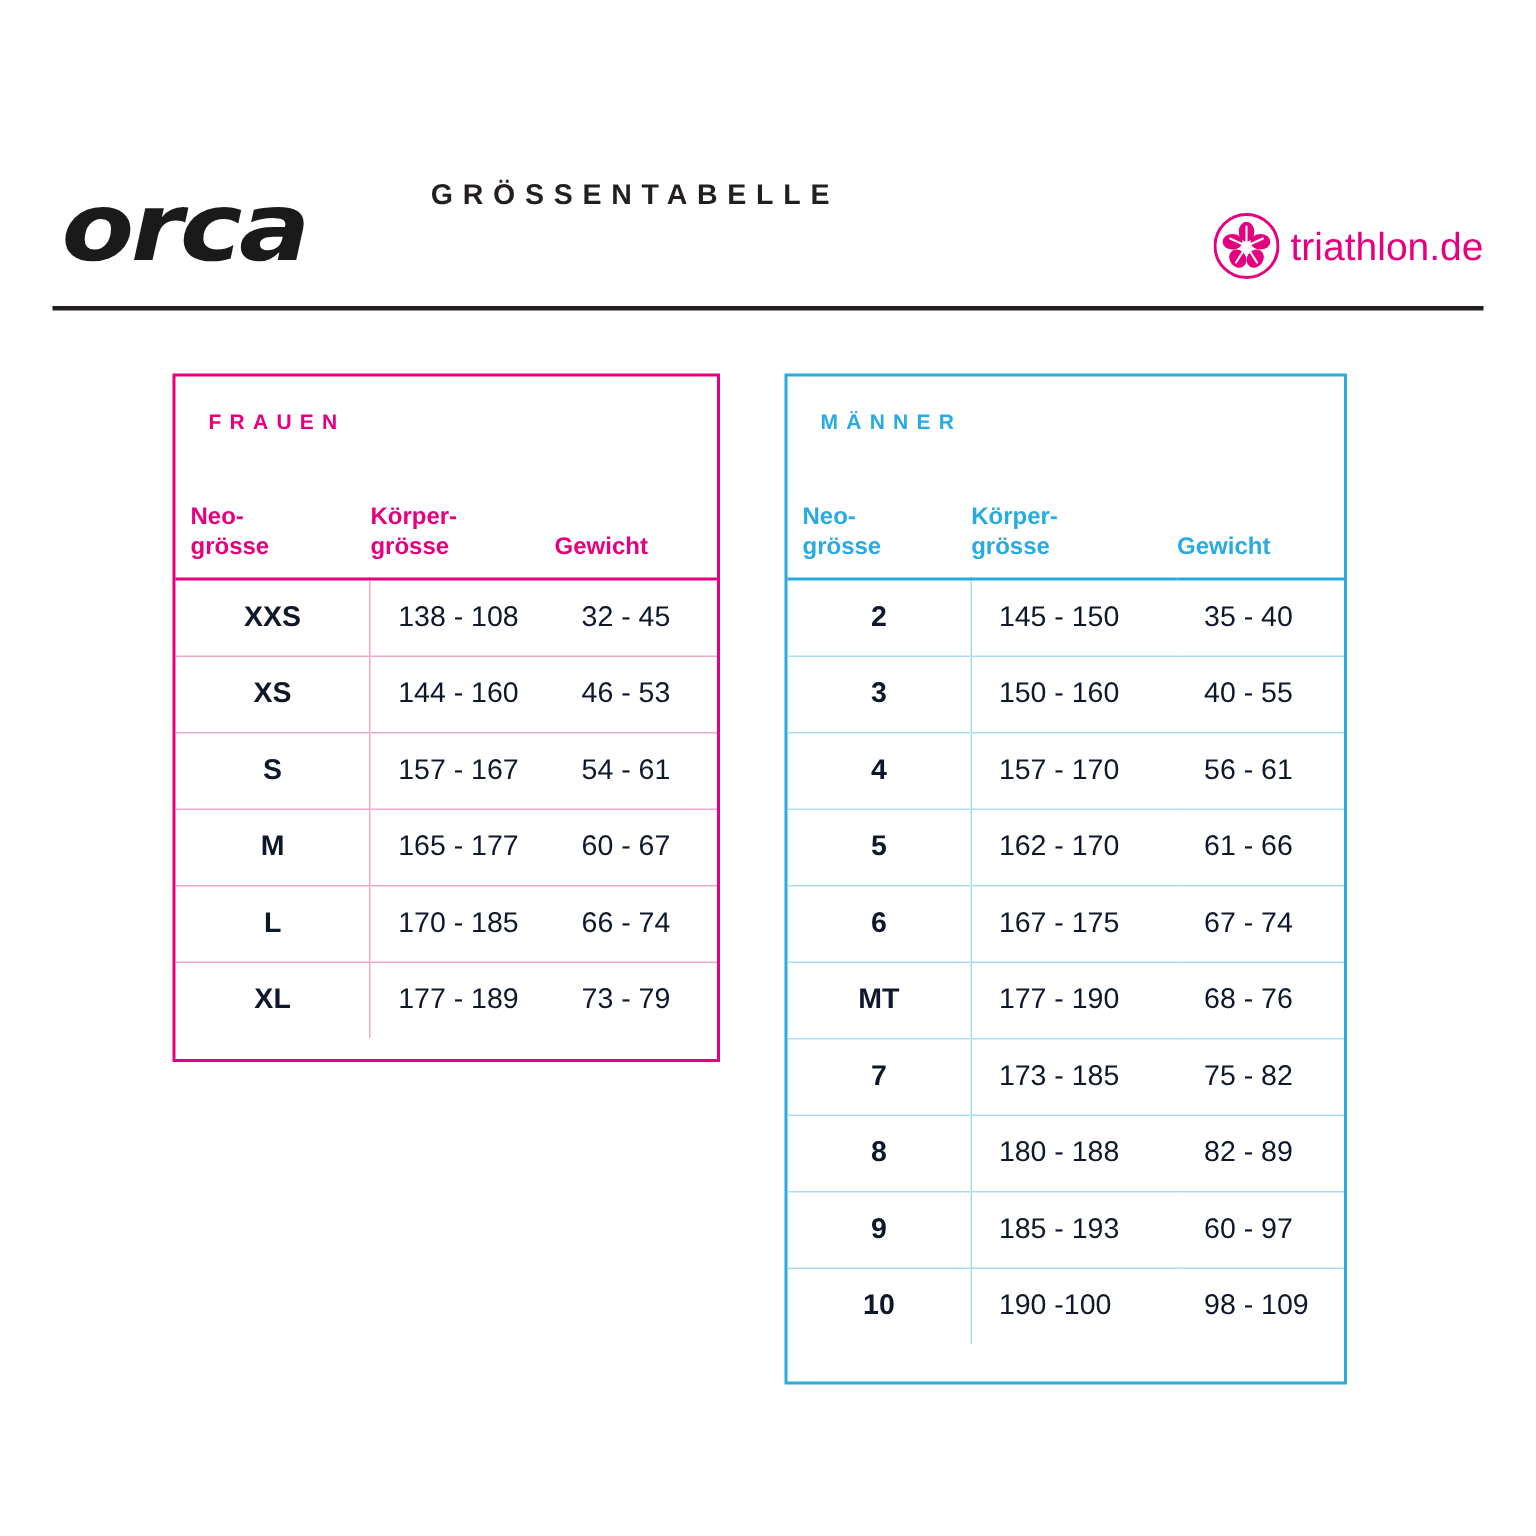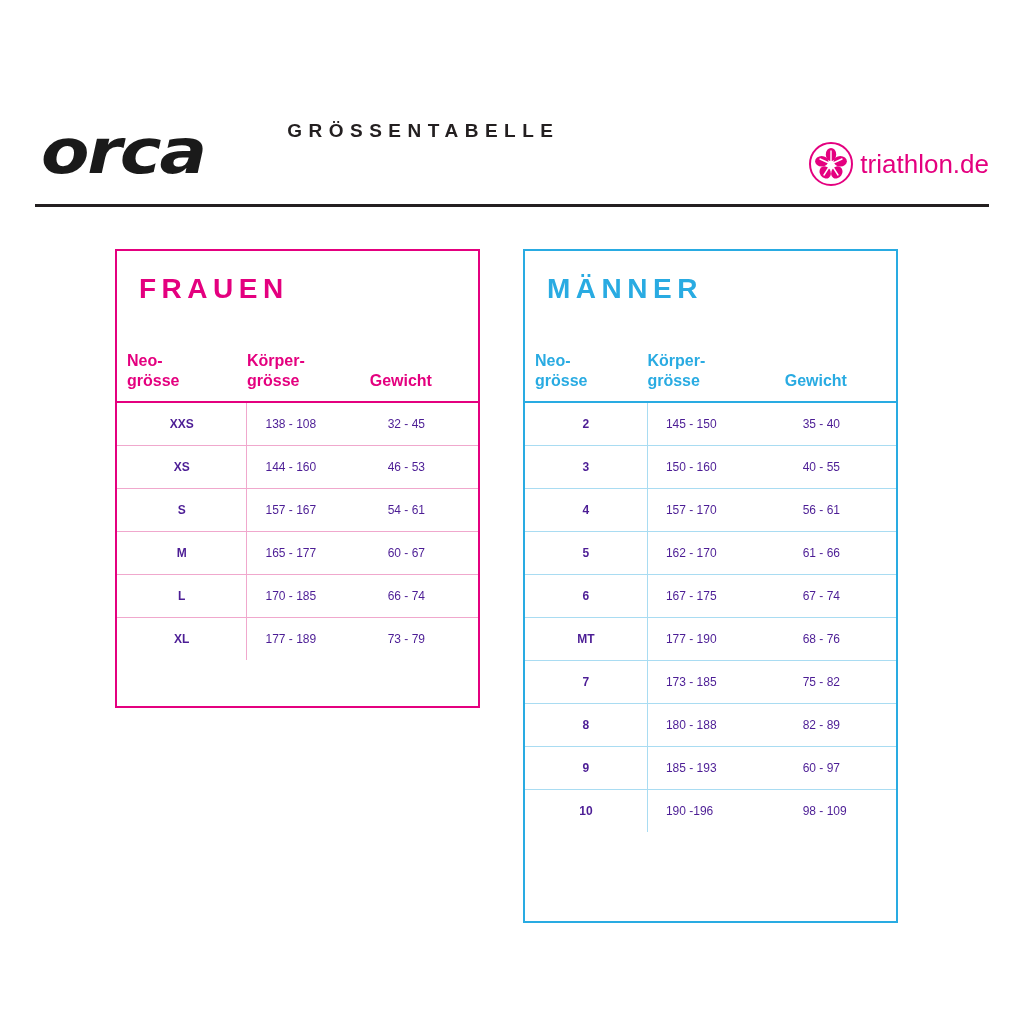--- a/index.html
+++ b/index.html
@@ -90,21 +90,21 @@
   }
   .table-box.men {
     left: 523px;
     top: 249px;
     width: 375px;
     height: 674px;
     border-color: #29abe2;
   }
 
   .tbl-title {
-    font-size: 28px;
+    font-size: 14px;
     font-weight: bold;
     letter-spacing: 5.5px;
     padding: 22px 0 0 22px;
   }
   .women .tbl-title { color: #e4007f; }
   .men .tbl-title { color: #29abe2; }
 
   table {
     width: 100%;
     border-collapse: collapse;
@@ -118,22 +118,22 @@
     padding: 0 0 9px 0;
     line-height: 1.28;
   }
   .women thead th { color: #e4007f; }
   .men thead th { color: #29abe2; }
 
   .women thead tr { border-bottom: 2px solid #e4007f; }
   .men thead tr { border-bottom: 2px solid #29abe2; }
 
   tbody td {
-    font-size: 12px;
-    color: #4c1d95;
+    font-size: 19px;
+    color: #0f172a;
     padding: 14px 0;
     text-align: left;
   }
   .women tbody tr { border-bottom: 1px solid #f0a8cd; }
   .men tbody tr { border-bottom: 1px solid #a9dcf2; }
   .women tbody tr:last-child,
   .men tbody tr:last-child { border-bottom: none; }
 
   .col-size { text-align: center !important; font-weight: bold; }
   .women .col-size { border-right: 1px solid #f0a8cd; }
@@ -315,18 +315,18 @@
         <td class="cell-pad-l2">180 - 188</td>
         <td class="cell-pad-l2">82 - 89</td>
       </tr>
       <tr>
         <td class="col-size">9</td>
         <td class="cell-pad-l2">185 - 193</td>
         <td class="cell-pad-l2">60 - 97</td>
       </tr>
       <tr>
         <td class="col-size">10</td>
-        <td class="cell-pad-l2">190 -196</td>
+        <td class="cell-pad-l2">190 -100</td>
         <td class="cell-pad-l2">98 - 109</td>
       </tr>
     </tbody>
   </table>
 </div>
 
 </body></html>

